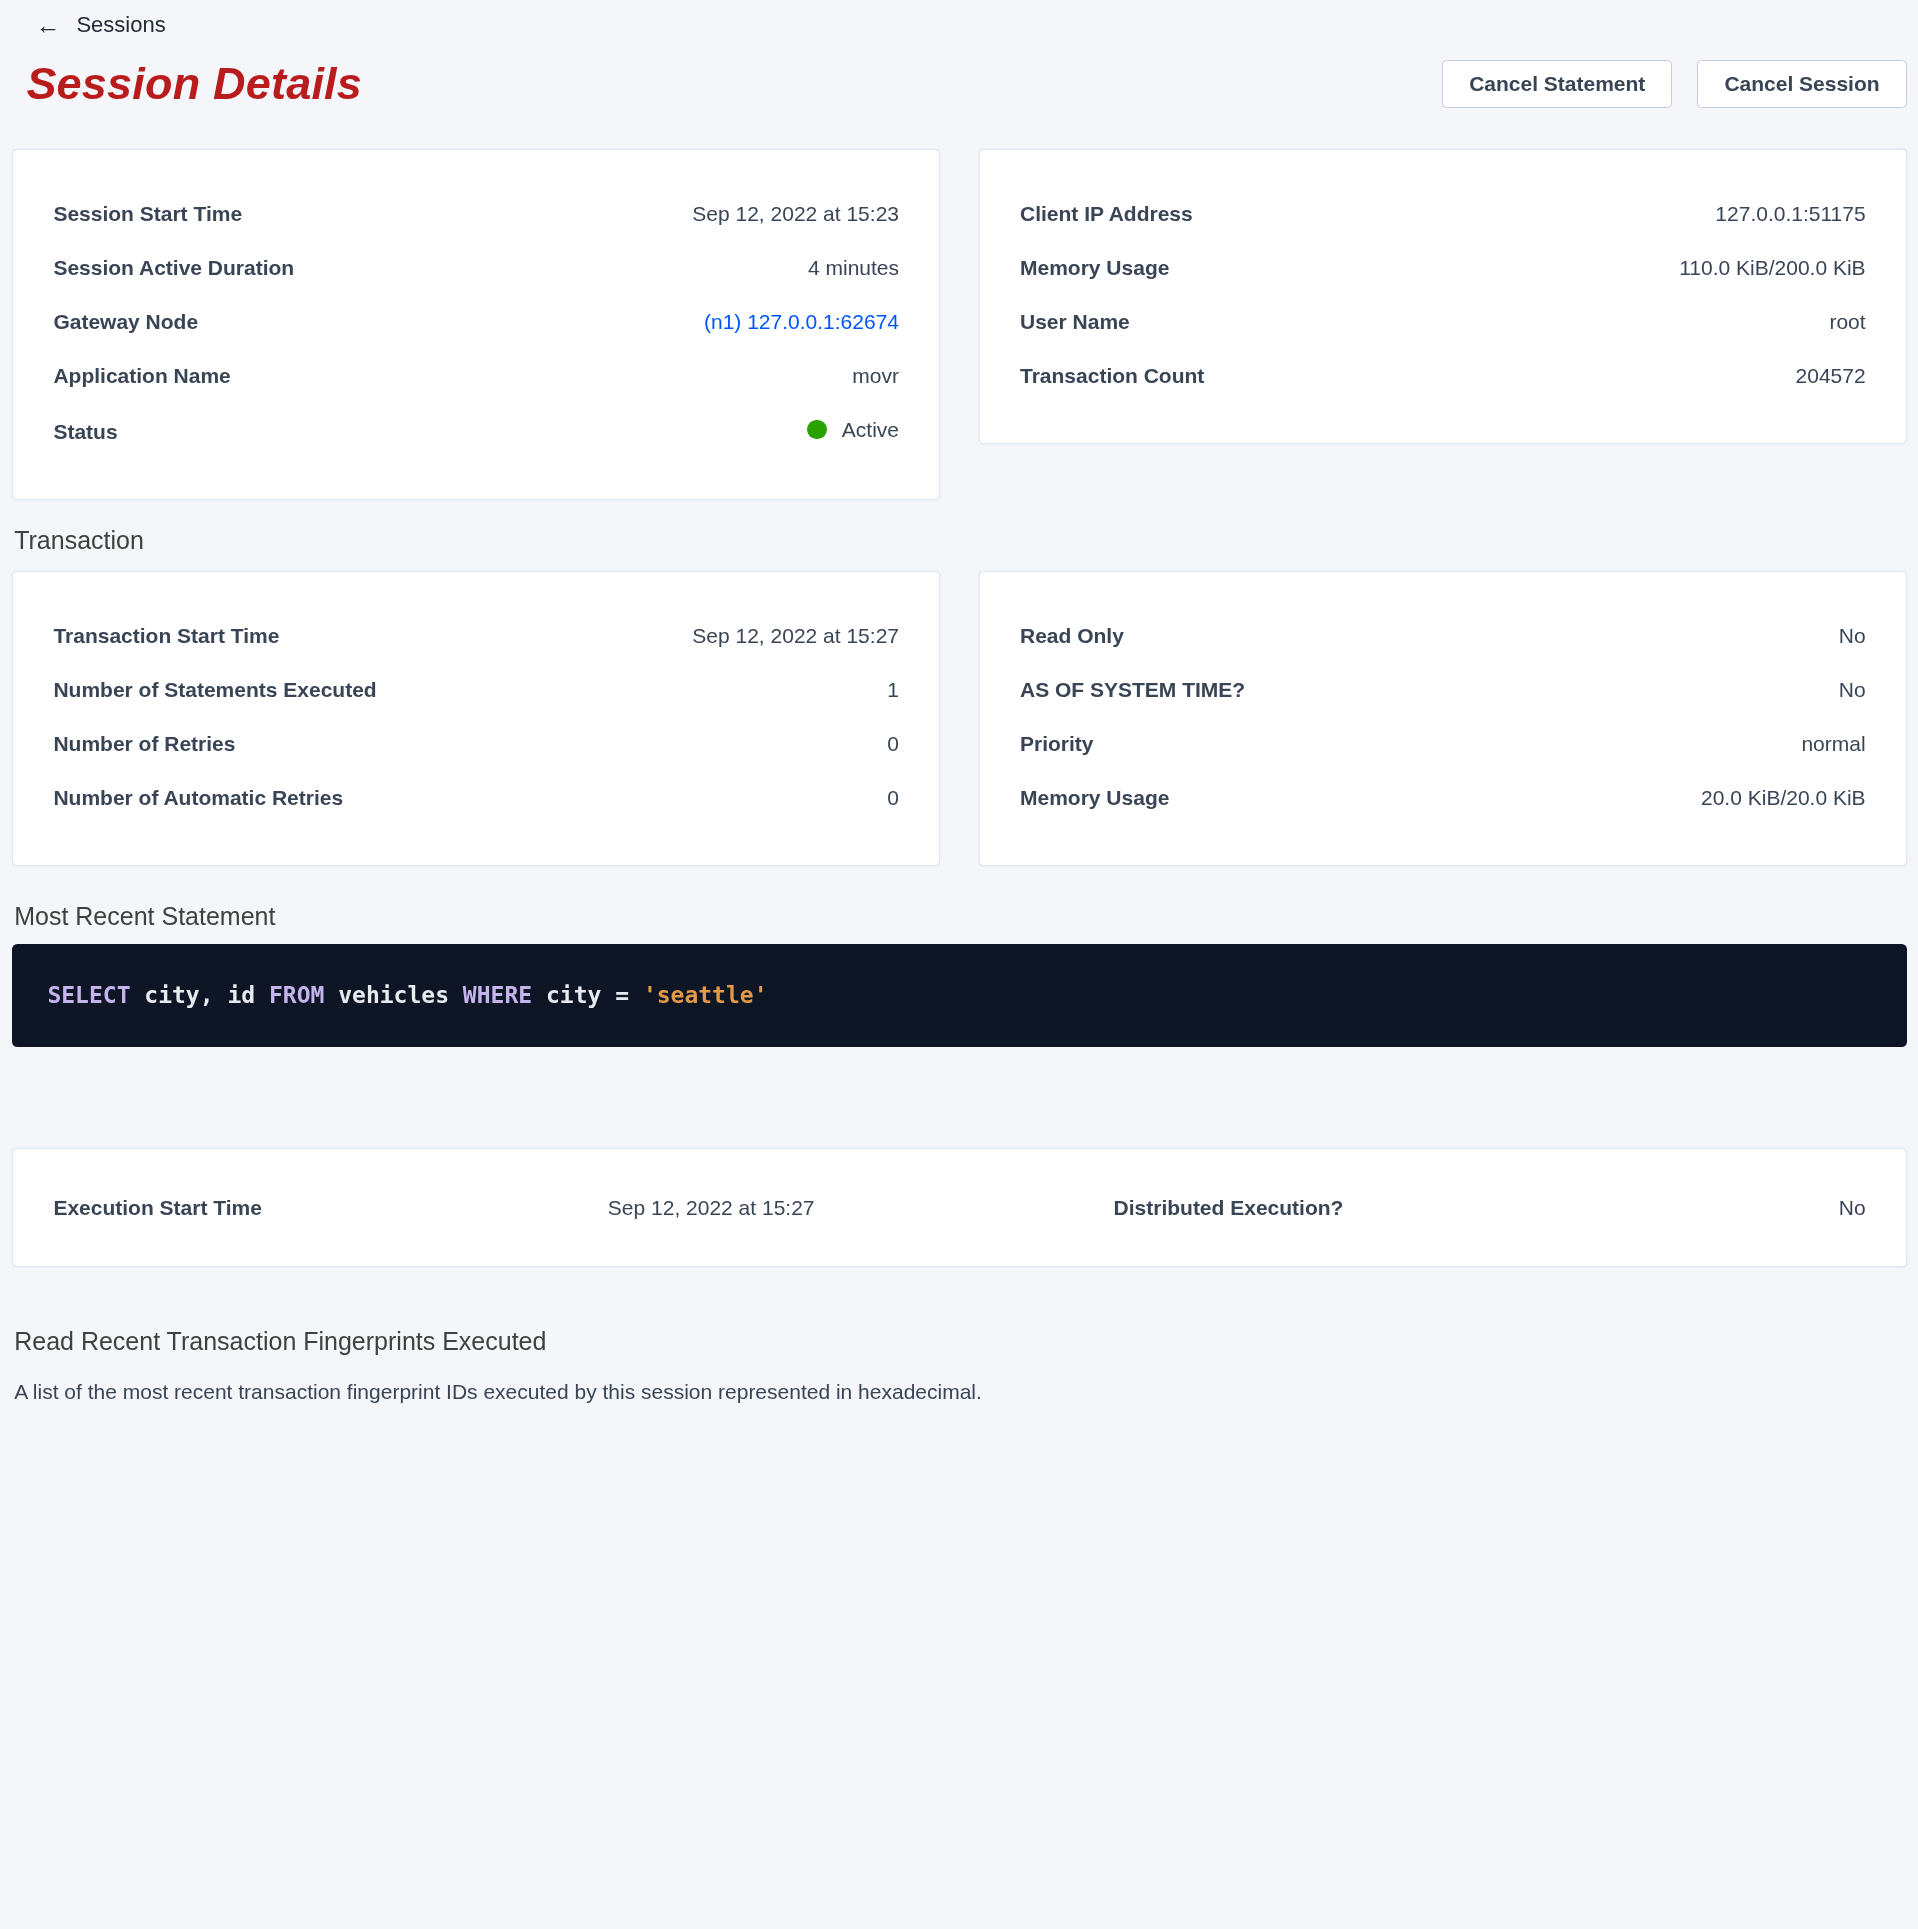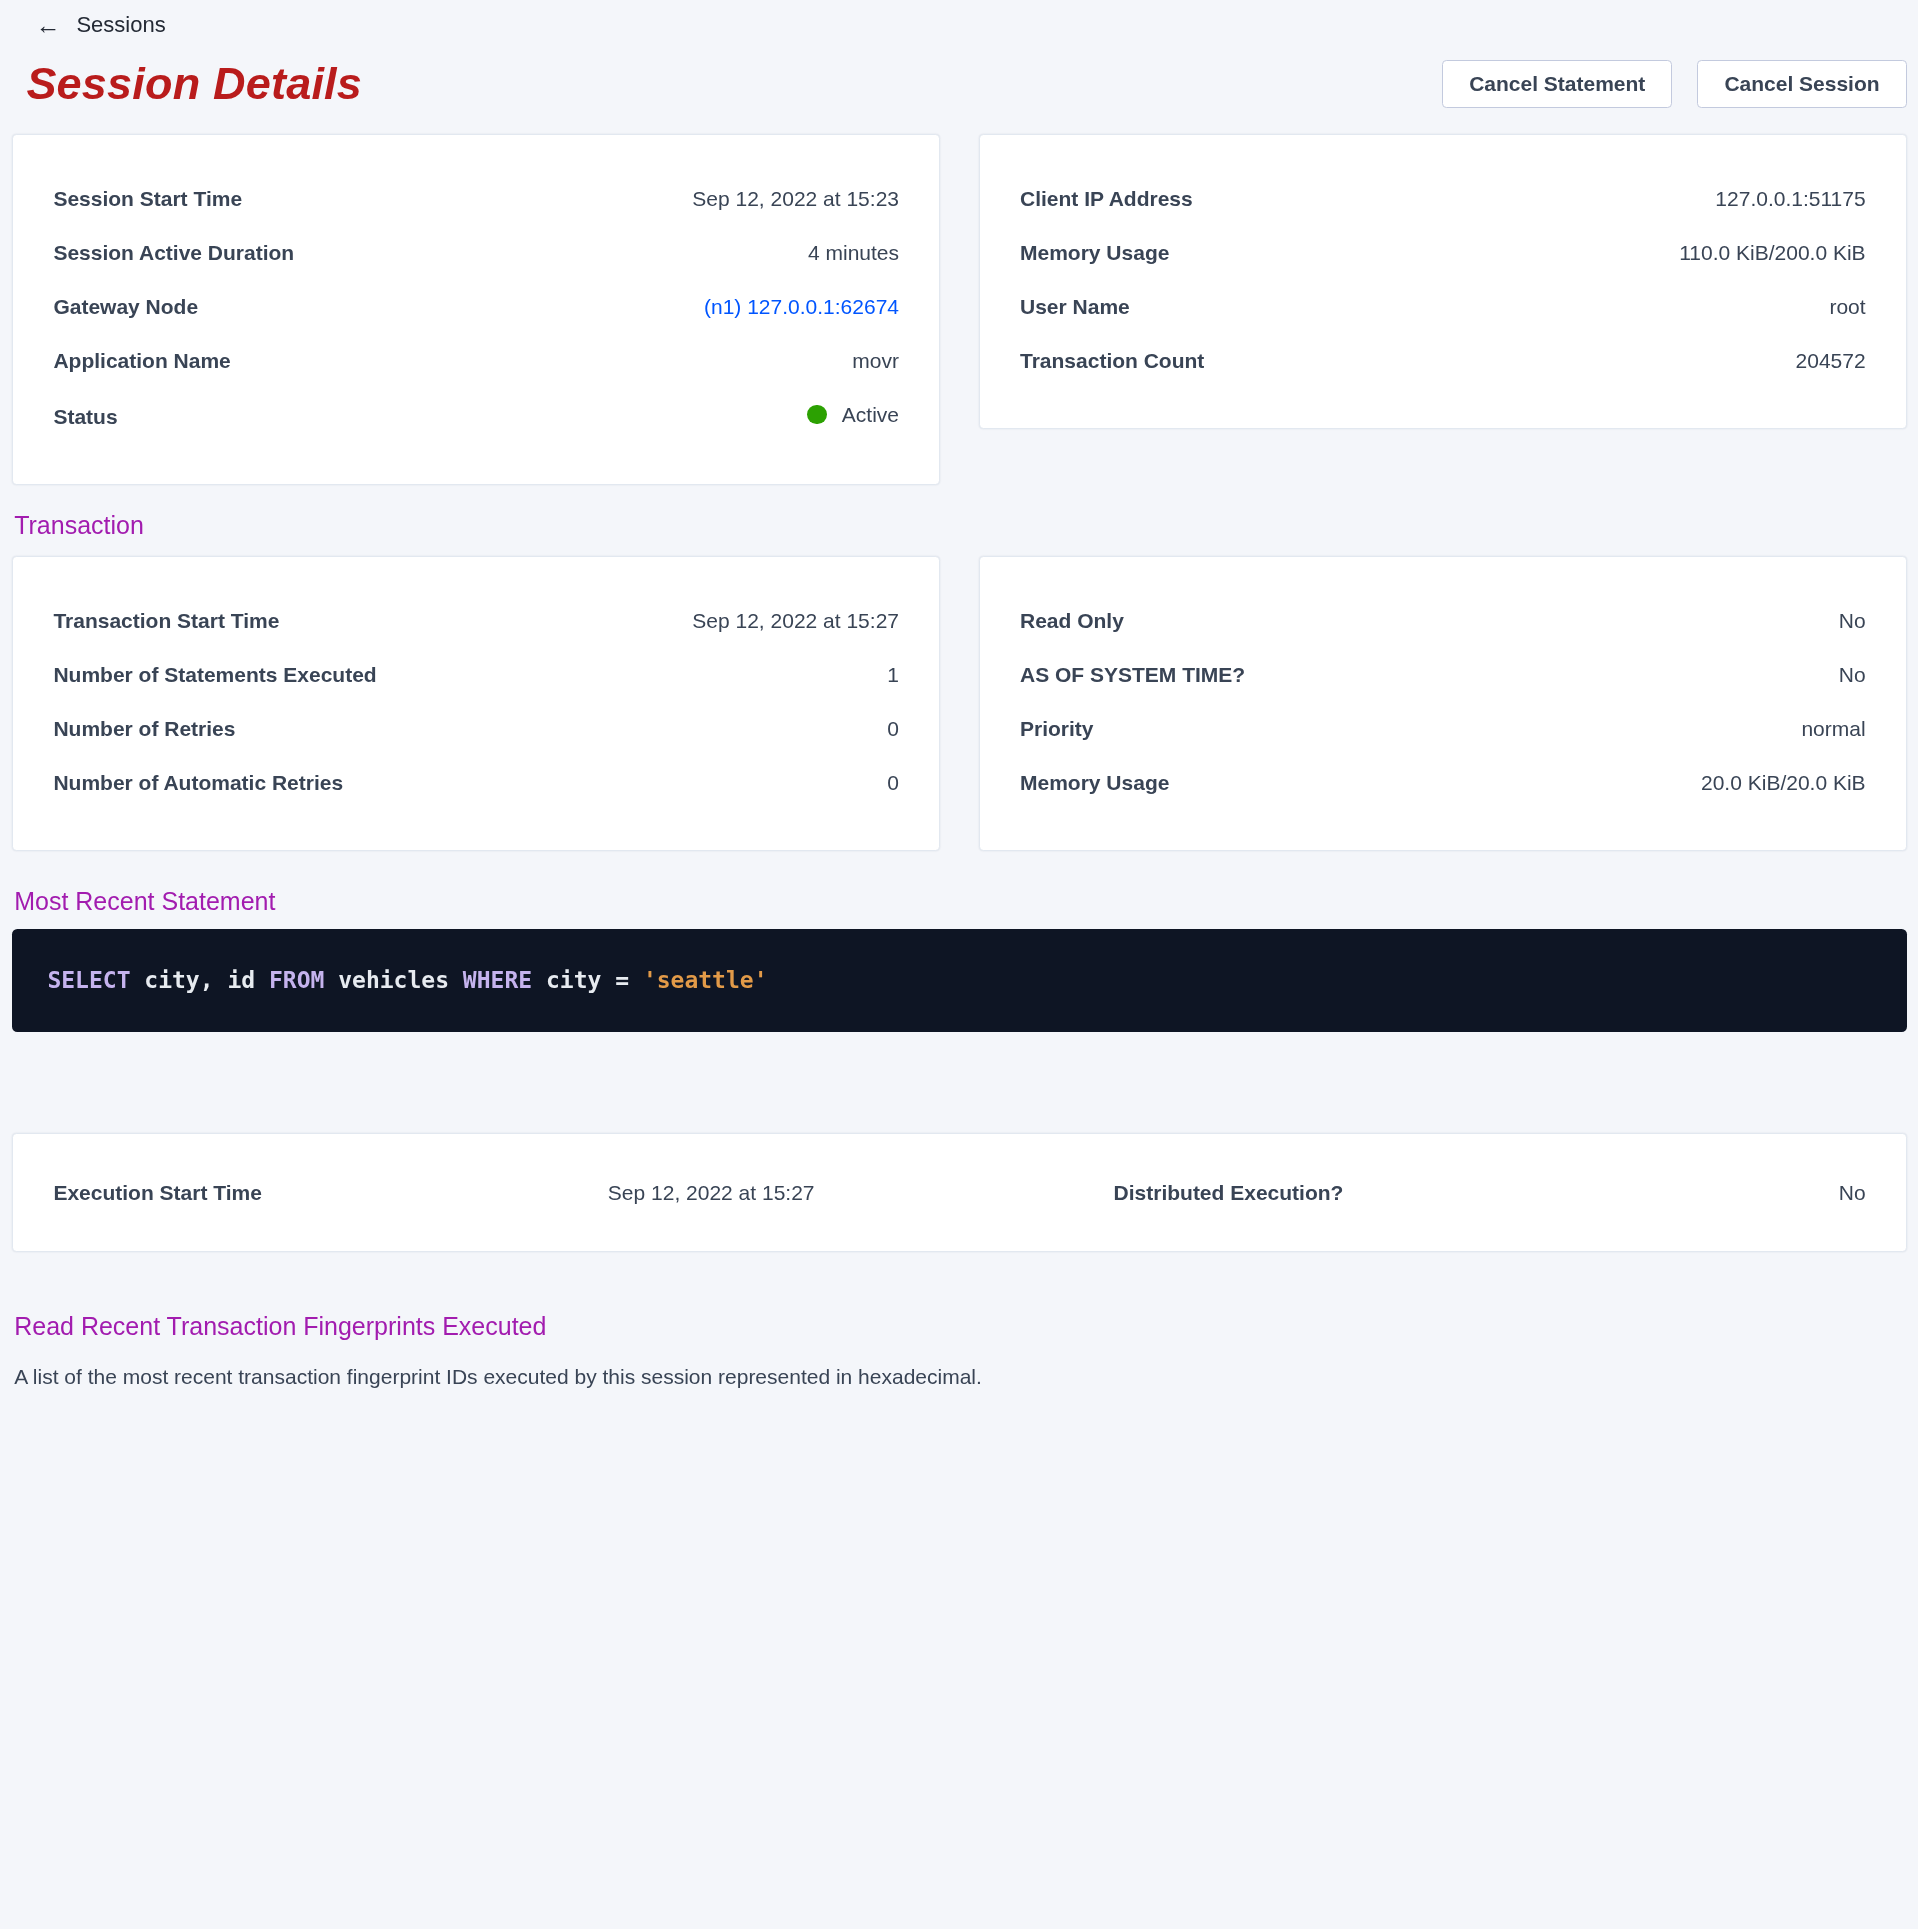--- a/index.html
+++ b/index.html
@@ -28,21 +28,21 @@
   .actions { display: flex; gap: 25px; }
   .btn {
     height: 48px; padding: 0 26px;
     background: #ffffff; border: 0.9px solid #c3cade; border-radius: 4.4px;
     font-family: "Liberation Sans", sans-serif;
     font-size: 21px; font-weight: 700; color: #394455;
     cursor: pointer;
   }
 
   
-  .cards-row { display: flex; gap: 39px; margin-top: 24px; align-items: flex-start; }
+  .cards-row { display: flex; gap: 39px; margin-top: 39px; align-items: flex-start; }
   .card {
     background: #ffffff; border: 0.9px solid #e2e8f0; border-radius: 4.4px;
     box-shadow: 0 0 1.8px rgba(67,90,111,0.15);
   }
   .half { flex: 1 1 0; }
   .card-pad { padding: 53px 40px 57px 40px; }
   .row {
     display: flex; justify-content: space-between; align-items: baseline;
     font-size: 21px; line-height: 21px; margin-bottom: 33px;
   }
@@ -51,21 +51,21 @@
   .val { text-align: right; color: #394455; }
   .link { color: #0055ff; cursor: pointer; }
   .status-wrap { display: inline-flex; align-items: center; gap: 15px; }
   .status-dot {
     width: 19.5px; height: 19.5px; border-radius: 50%;
     background: #2ca102; display: inline-block;
   }
 
   
   .section-heading {
-    font-size: 25px; font-weight: 400; color: #a21caf;
+    font-size: 25px; font-weight: 400; color: #404040;
     margin: 25px 0 16px 1.8px; line-height: 30px;
   }
   .section-heading.stmt { margin-top: 35px; margin-bottom: 13.3px; }
   .section-heading.fp { margin-top: 59px; margin-bottom: 23px; }
 
   
   .cards-row.tx { margin-top: 0; }
 
   
   .code-block {

